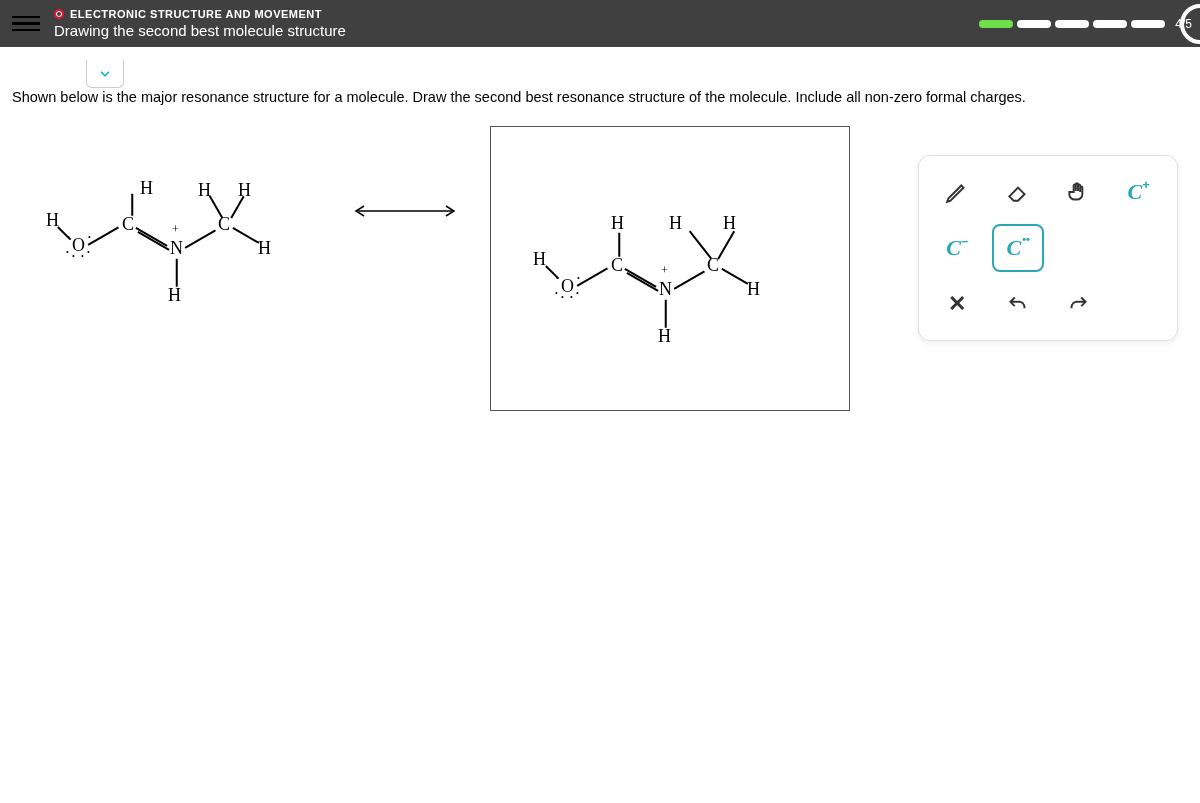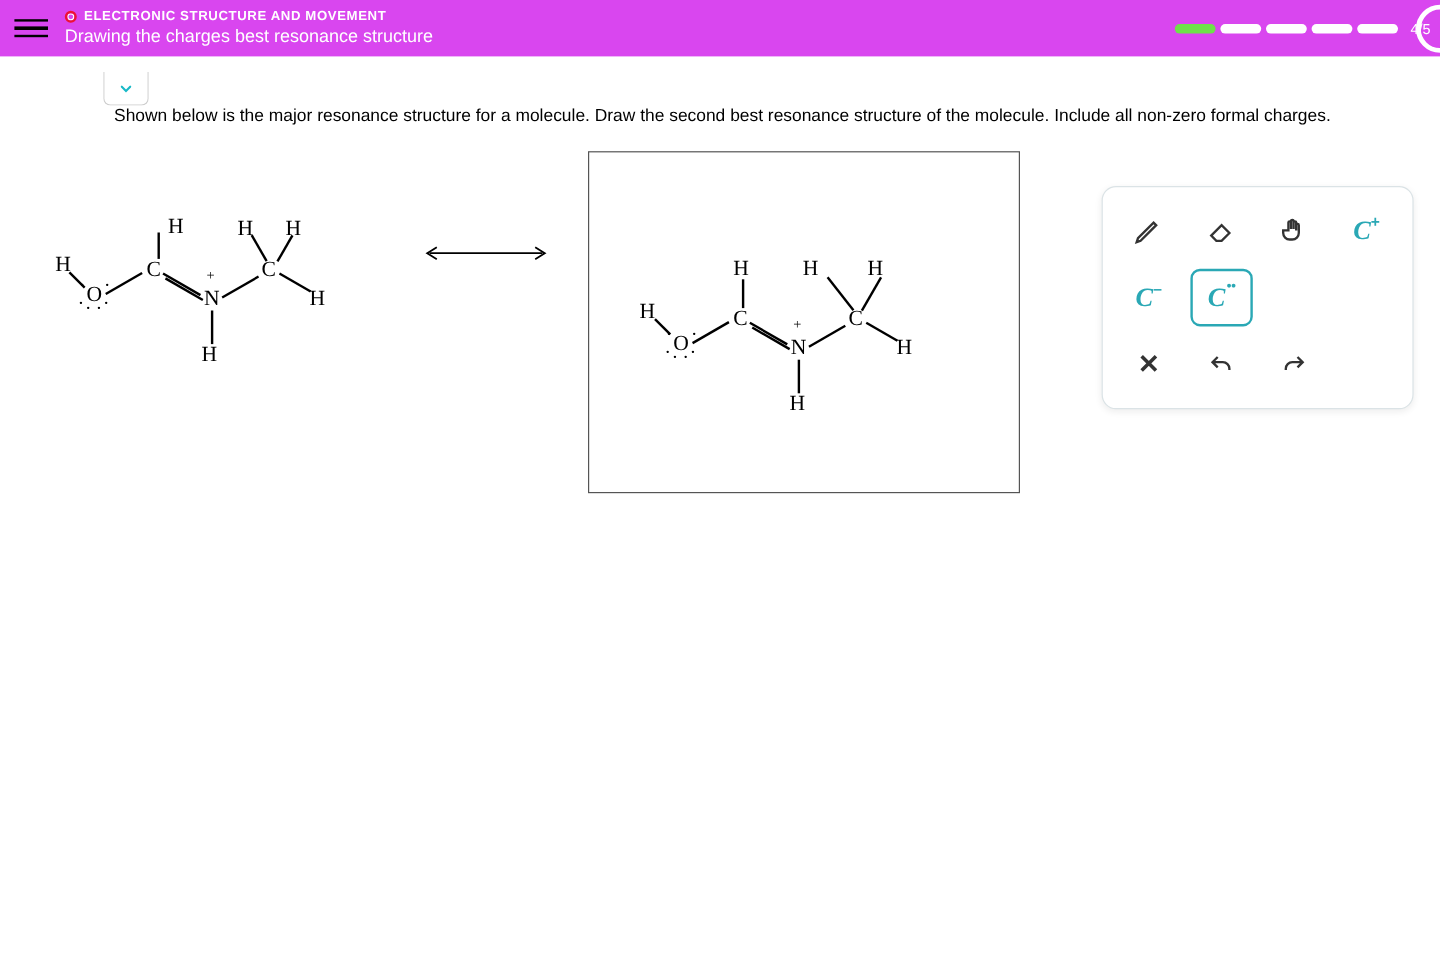--- a/index.html
+++ b/index.html
@@ -5,21 +5,21 @@
   * { box-sizing: border-box; margin: 0; padding: 0; }
   body {
     font-family: Verdana, Geneva, sans-serif;
     background: #fff;
     width: 1200px;
     height: 803px;
     overflow: hidden;
     position: relative;
   }
   .header {
-    background: #d946ef;
+    background: #404040;
     color: #fff;
     display: flex;
     align-items: center;
     padding: 8px 12px;
     position: relative;
   }
   .hamburger {
     width: 28px; height: 28px;
     display: flex; flex-direction: column; justify-content: center;
     gap: 4px; cursor: pointer;
@@ -60,21 +60,20 @@
     border-radius: 0 0 6px 6px;
     display:flex;align-items:center;justify-content:center;
     cursor:pointer;
   }
   .dropdown svg { width:14px; height:14px; }
 
   .prompt {
     font-family: Verdana, sans-serif;
     font-size: 14.5px; color:#000;
     padding: 42px 8px 0 12px;
-    text-align: center;
   }
 
   .workspace {
     display: flex; align-items: flex-start; gap: 30px;
     padding: 26px 0 0 40px;
     position: relative;
   }
 
   .mol { position: relative; width: 280px; height: 200px; }
   .atom { position:absolute; font: 18px/1 "Times New Roman", serif; }
@@ -118,21 +117,21 @@
   <div class="hamburger">
     <span></span>
       <span></span>
       <span></span>
   </div>
   <div class="title-block">
     <div class="chapter">
       <span class="dot"></span>
       <span>ELECTRONIC STRUCTURE AND MOVEMENT</span>
     </div>
-    <div class="lesson">Drawing the charges best resonance structure</div>
+    <div class="lesson">Drawing the second best molecule structure</div>
   </div>
   <div class="progress-wrap">
     <div class="progress">
       <span class="filled"></span>
         <span></span>
         <span></span>
         <span></span>
         <span class="last"></span>
     </div>
     <div class="progress-counter">4/5</div>

